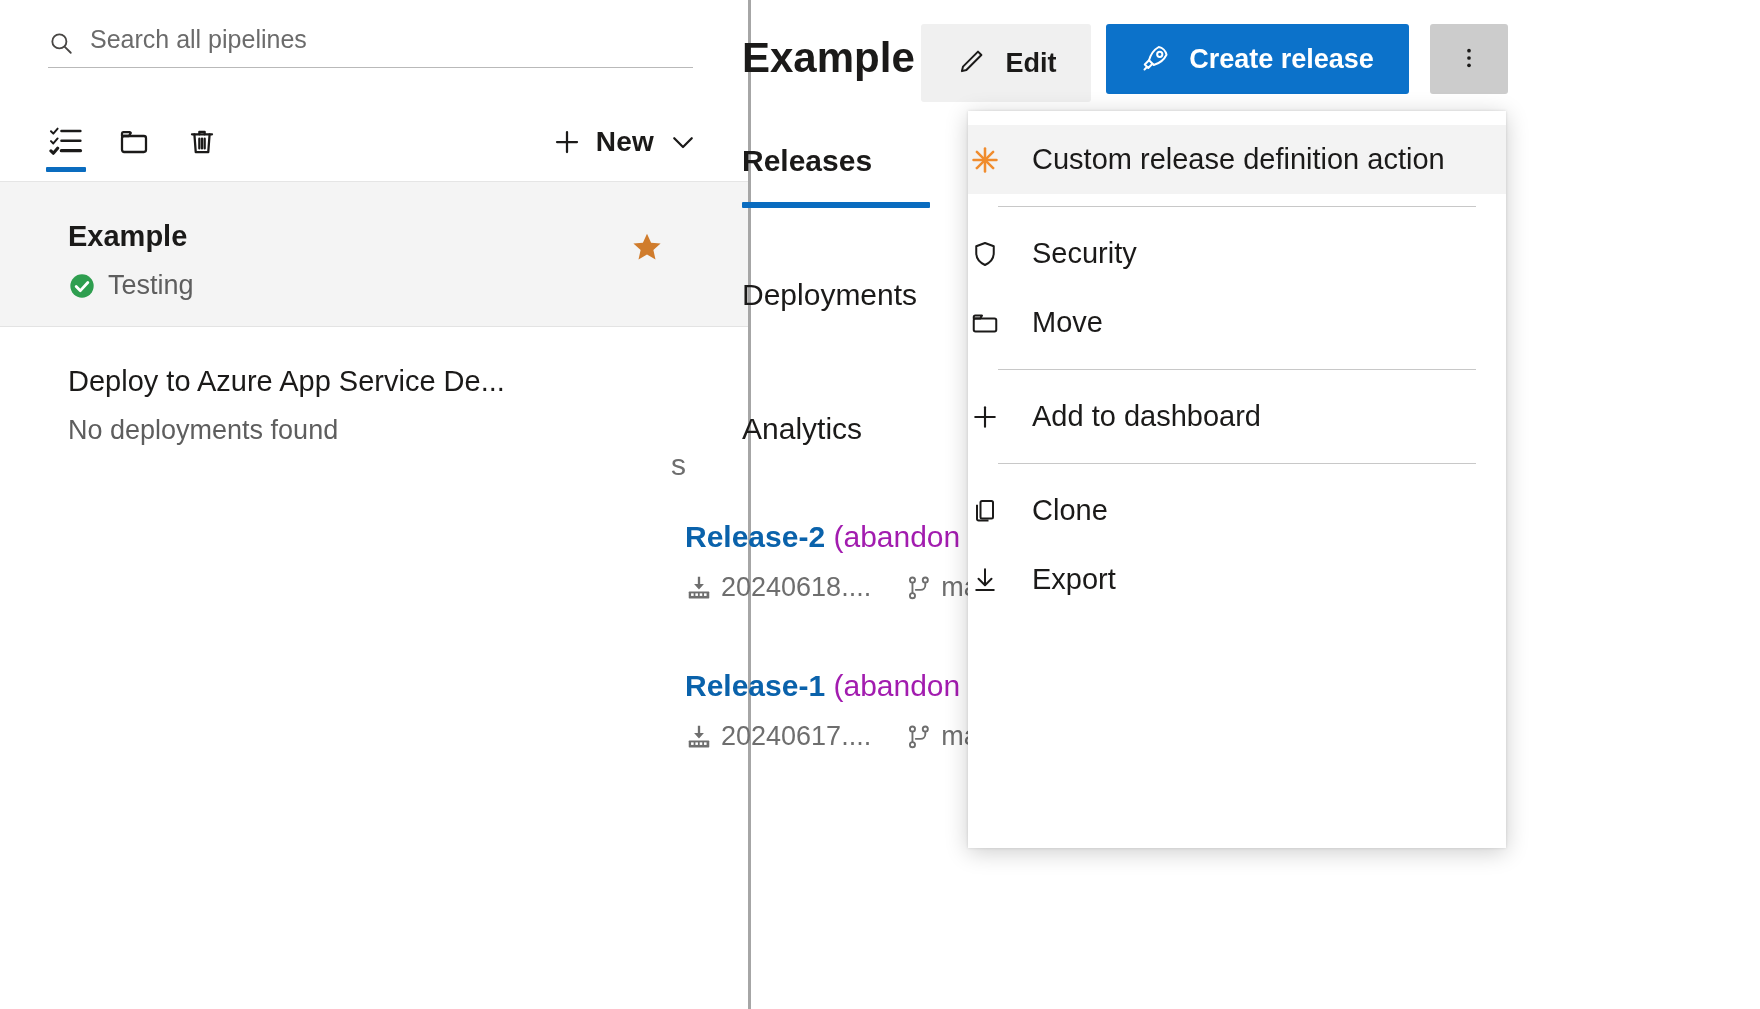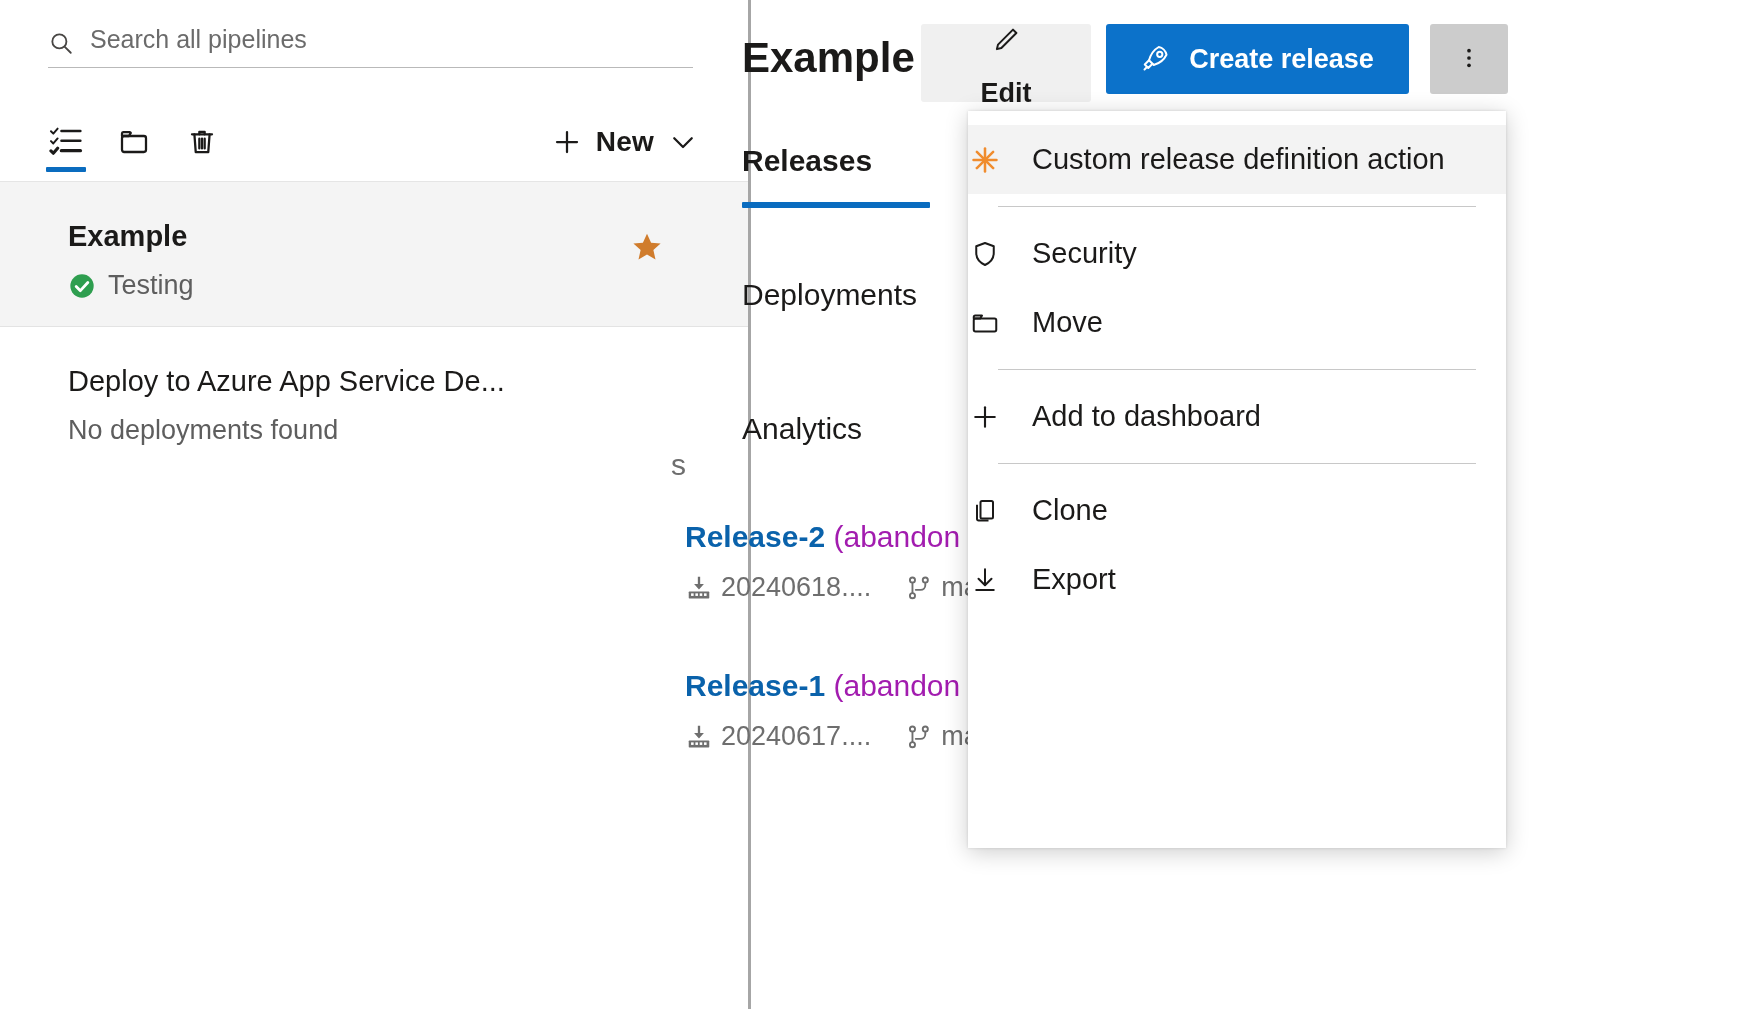--- a/index.html
+++ b/index.html
@@ -83,23 +83,22 @@
   .right-panel { position:absolute; left: 751px; top: 0; width: 1009px; height: 1009px; background:#fff; }
 
   .rp-title {
     position:absolute; left: -9px; top: 34px;
     font-size: 42px; font-weight: 700; color:#1b1a19;
     white-space: nowrap;
   }
   .btn-edit {
     position:absolute; left: 170px; top: 24px; width: 170px; height: 78px;
     background: #f0f0f0; border: 0; border-radius: 3px;
-    display:flex; align-items:center; justify-content:flex-start; gap: 20px;
+    display:flex; align-items:center; justify-content:center; gap: 20px;
     cursor: pointer;
-    flex-direction: column;
   }
   .btn-edit .lbl { font-size: 27px; font-weight: 700; color:#1b1a19; }
   .btn-create {
     position:absolute; left: 355px; top: 24px; width: 303px; height: 70px;
     background: #0c72ca; border: 0; border-radius: 3px;
     display:flex; align-items:center; justify-content:center; gap: 18px;
     cursor: pointer;
   }
   .btn-create .lbl { font-size: 27px; font-weight: 700; color:#ffffff; }
   .btn-more {

